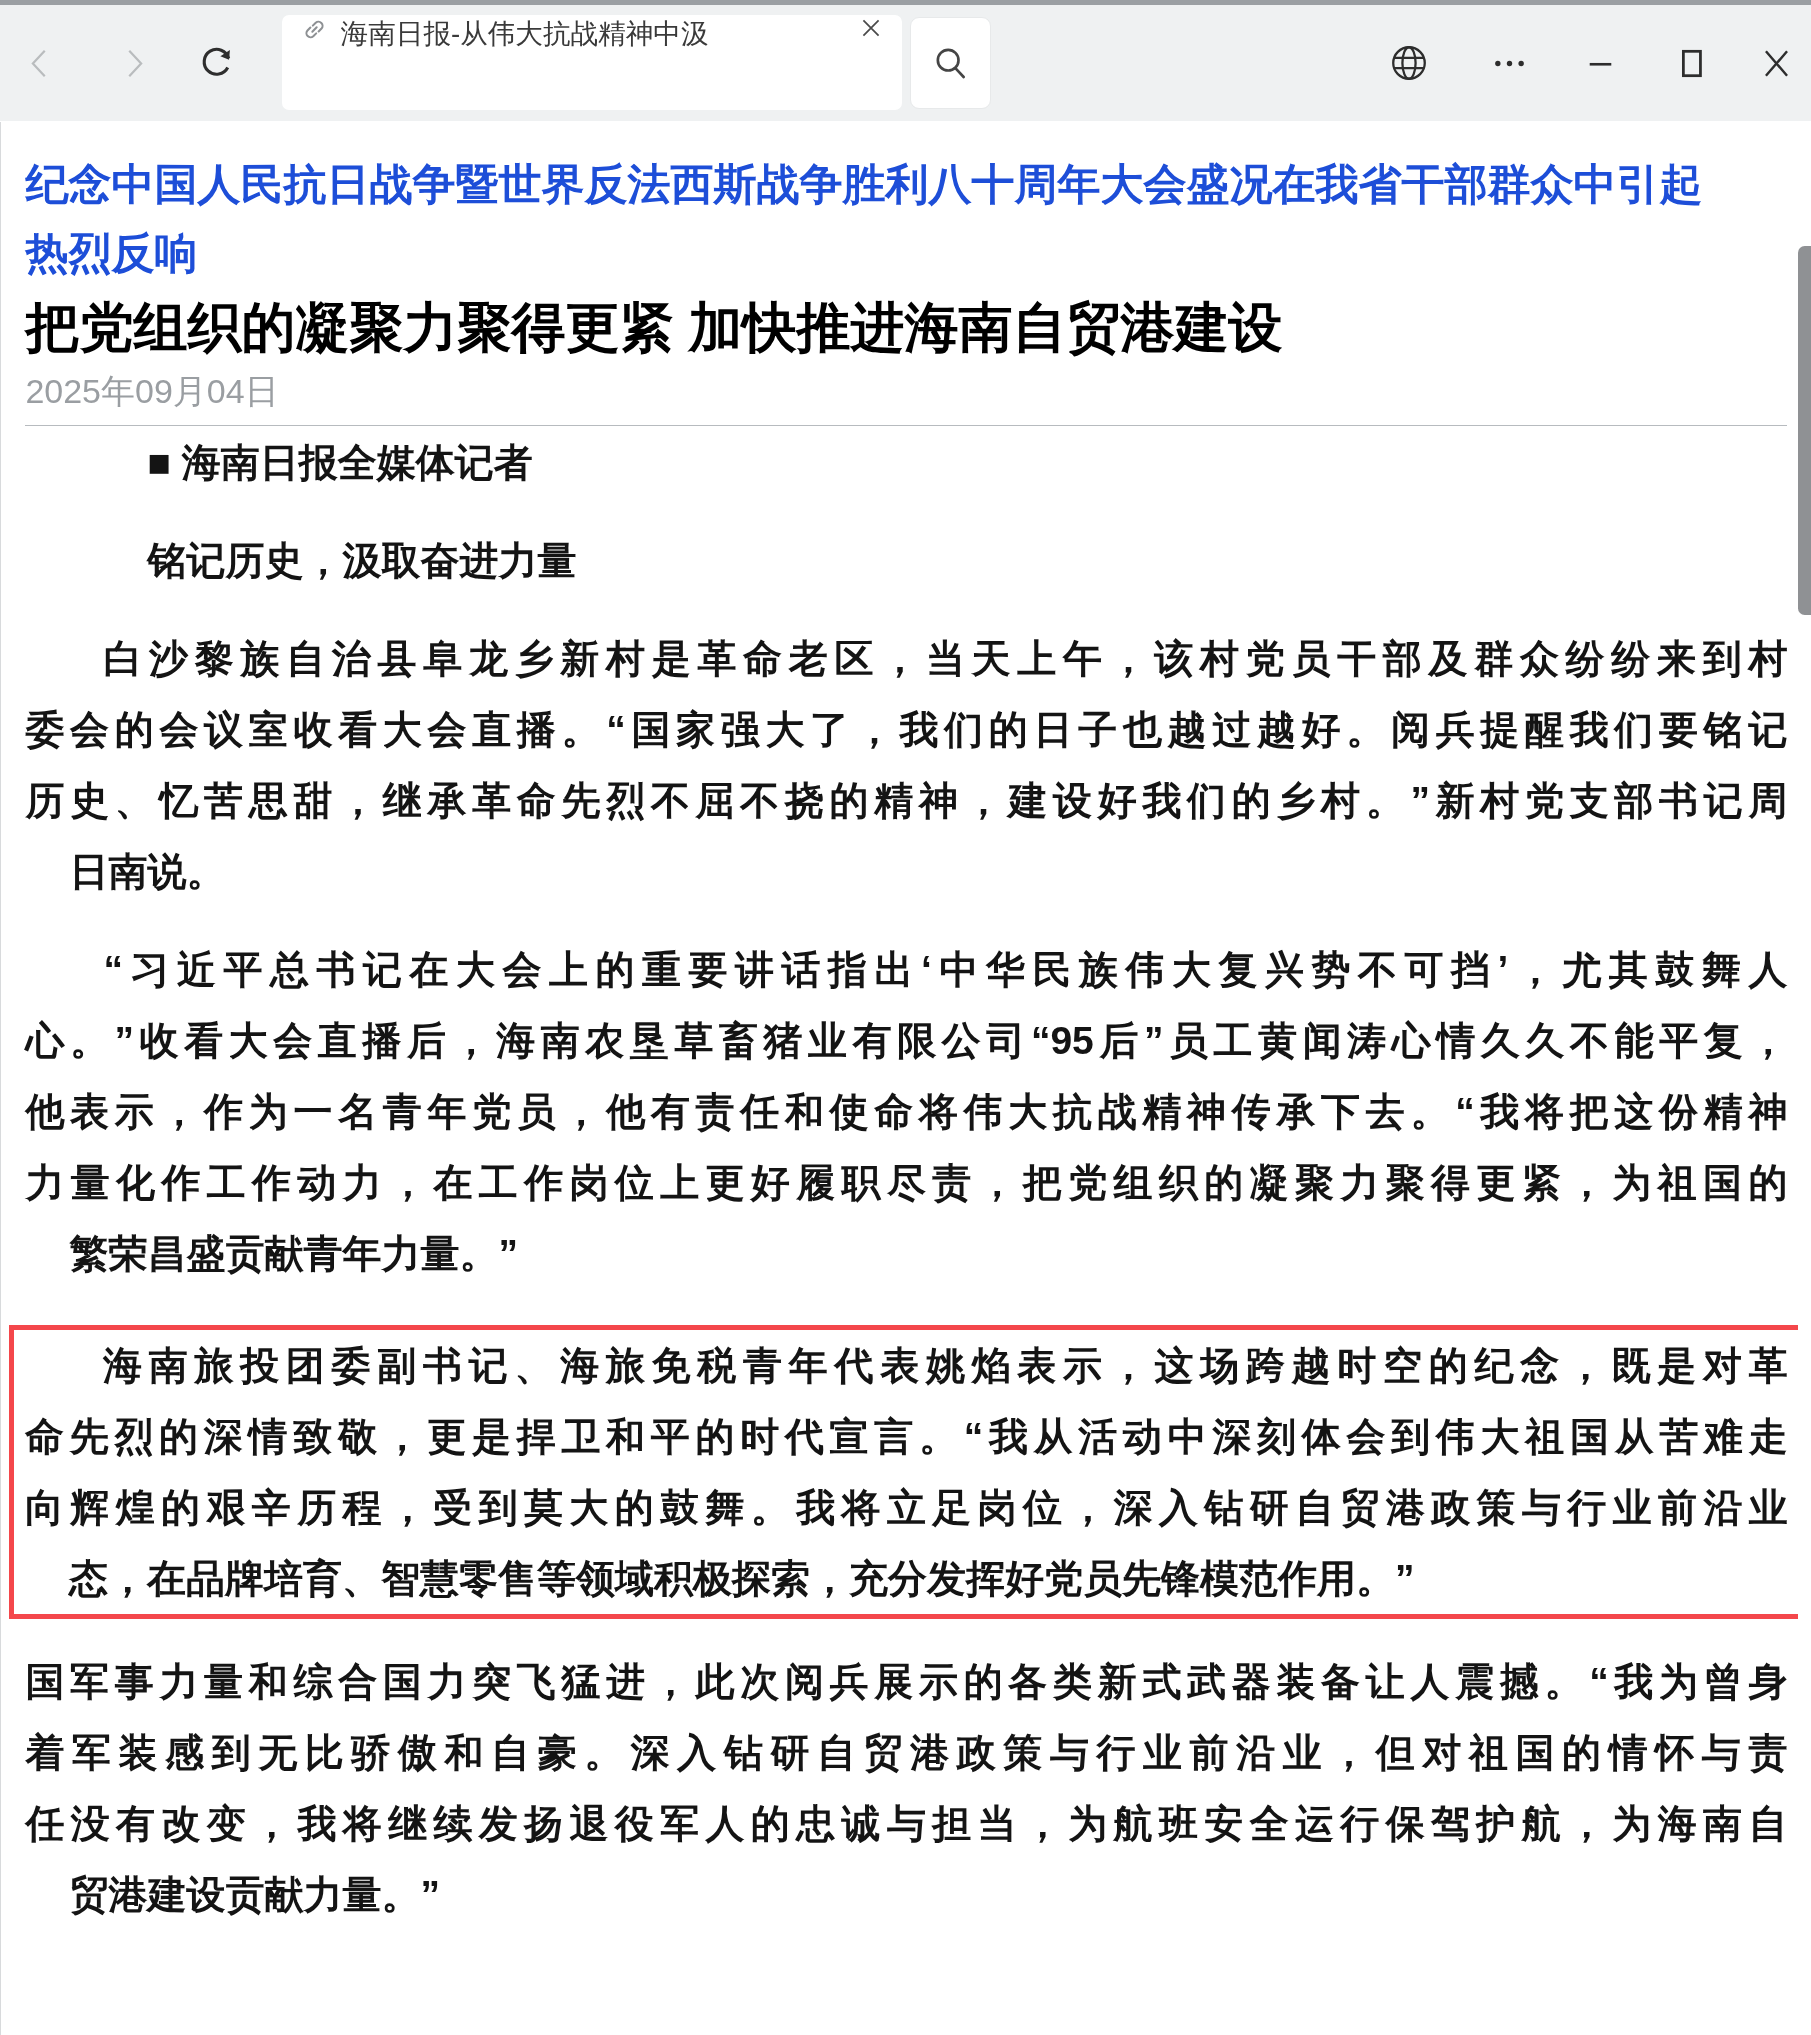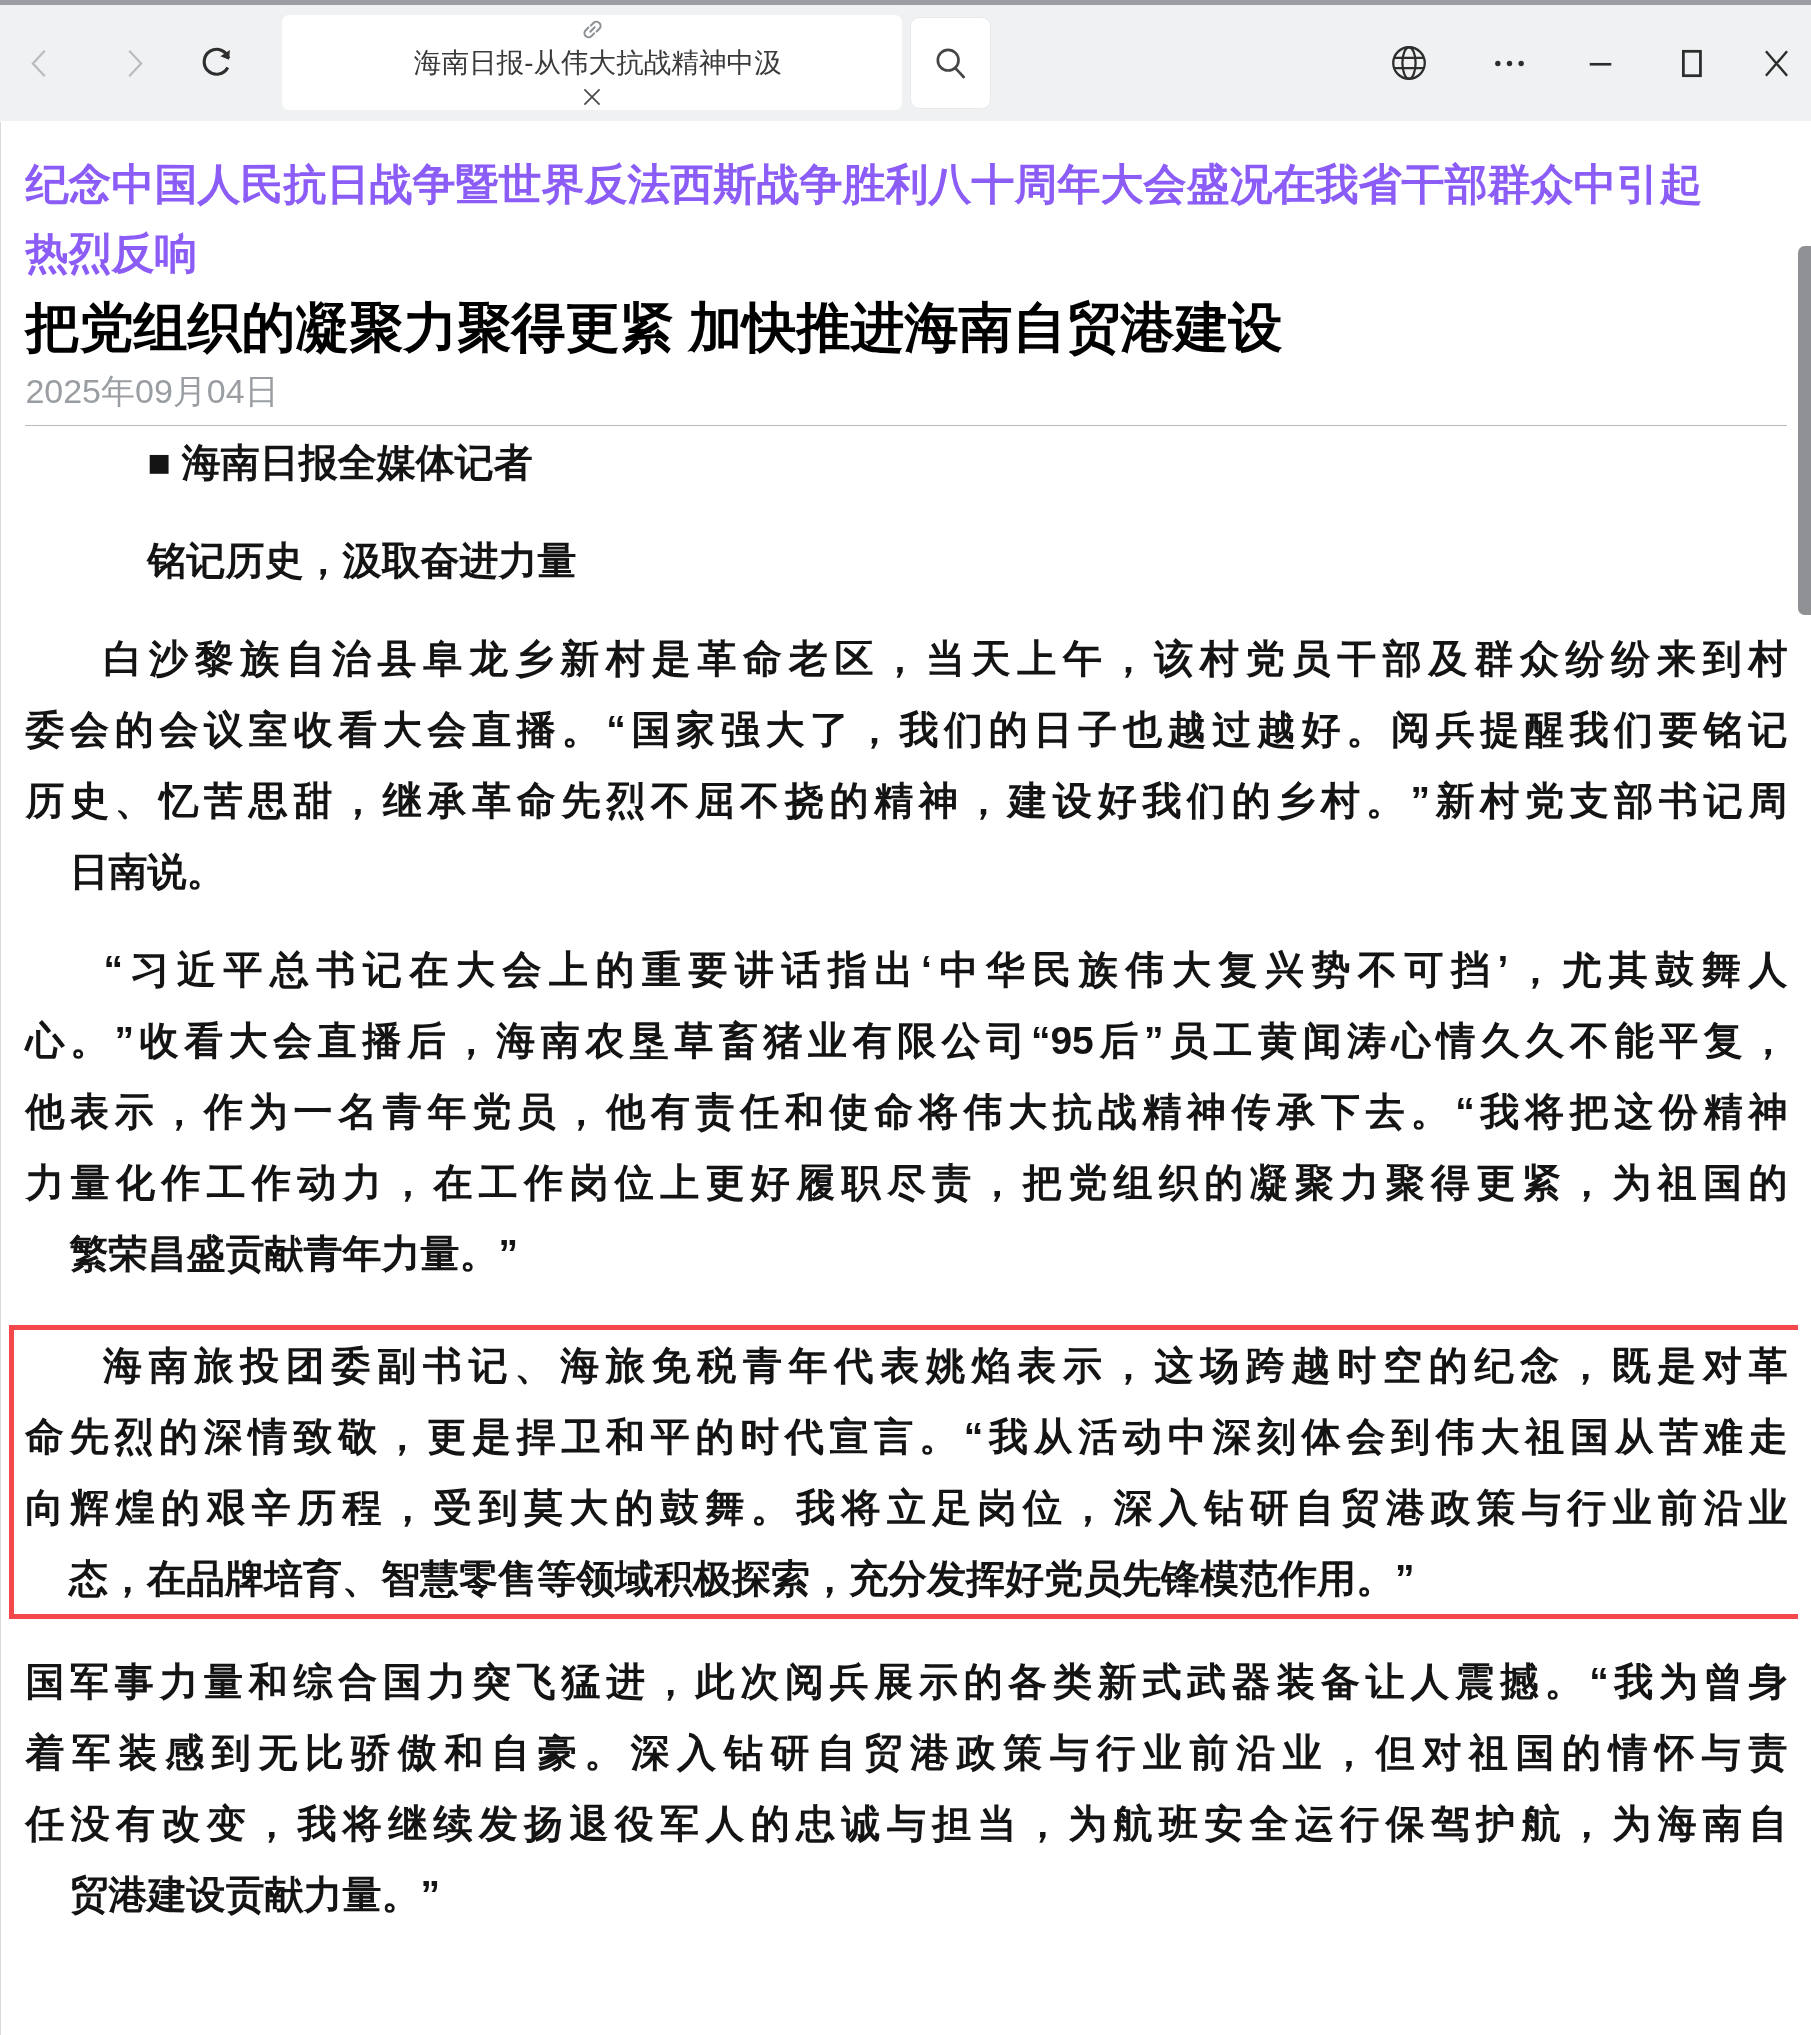--- a/index.html
+++ b/index.html
@@ -5,36 +5,36 @@
   :root{ --hl:#f4474b; }
   *{ margin:0; padding:0; box-sizing:border-box; }
   html,body{ width:1812px; height:2035px; background:#ffffff; overflow:hidden;
              font-family:"Liberation Sans","DejaVu Sans",sans-serif; }
 
   
   .top-strip{ position:absolute; left:0; top:0; width:1812px; height:5.3px; background:#9b9fa3; }
   .toolbar{ position:absolute; left:0; top:5.3px; width:1812px; height:116px; background:#eff1f2; }
   .nav-btn{ position:absolute; top:0; height:116px; width:67px; display:flex; align-items:center; justify-content:center; }
   .tab{ position:absolute; left:282px; top:10.2px; width:620px; height:95px; background:#ffffff;
-        border-radius:7.1px; display:flex; align-items:center; padding:0 18px;flex-direction:column; }
+        border-radius:7.1px; display:flex; align-items:flex-start; padding:0 18px; }
   .tab-title{ flex:1; font-size:27.6px; color:#3a3a3a; white-space:nowrap; overflow:hidden; margin-left:11.6px; }
   .search-btn{ position:absolute; left:910px; top:11.6px; width:81px; height:92px; background:#ffffff;
                border:0.9px solid #e7e9ea; border-radius:9px; display:flex; align-items:center; justify-content:center; }
   .right-btn{ position:absolute; top:0; height:116px; width:58px; display:flex; align-items:center; justify-content:center; }
 
   
   .scrollbar-track{ position:absolute; right:0; top:122px; width:13.3px; height:1914px; background:#ffffff; }
   .scrollbar-thumb{ position:absolute; right:0; top:124px; width:13.3px; height:369px; background:#8f9194;
                     border-radius:6.7px 0 0 6.7px; }
 
   
   .content{ position:absolute; left:0; top:122px; width:1798px; min-height:1914px;
             padding:0 11.6px 0 24.4px; background:#ffffff; border-left:1.3px solid #d8dadc; }
   .kicker{ margin-top:27.6px; }
-  .kicker .kline{ font-size:43px; line-height:69px; font-weight:600; color:#8b5cf6; white-space:nowrap; }
+  .kicker .kline{ font-size:43px; line-height:69px; font-weight:600; color:#1d4ed8; white-space:nowrap; }
   .headline{ margin-top:3.6px; font-size:54px; line-height:73px; font-weight:900; color:#000; white-space:nowrap; }
   .date{ margin-top:6.2px; font-size:34px; line-height:42px; color:#9a9ea2; }
   .divider{ margin-top:12.4px; border-top:1.3px solid #b7bbbf; width:1762px; }
 
   .article-body{ width:1762px; margin-top:0.9px; }
   .line{ font-size:39px; line-height:71px; font-weight:600; color:#141414;
          white-space:nowrap; text-align:justify; text-align-last:justify; }
   .line.last{ text-align-last:left;margin-left:44px; }
   .line.indent{ text-indent:2em; }
   .paragraph{ margin-top:27px; }

